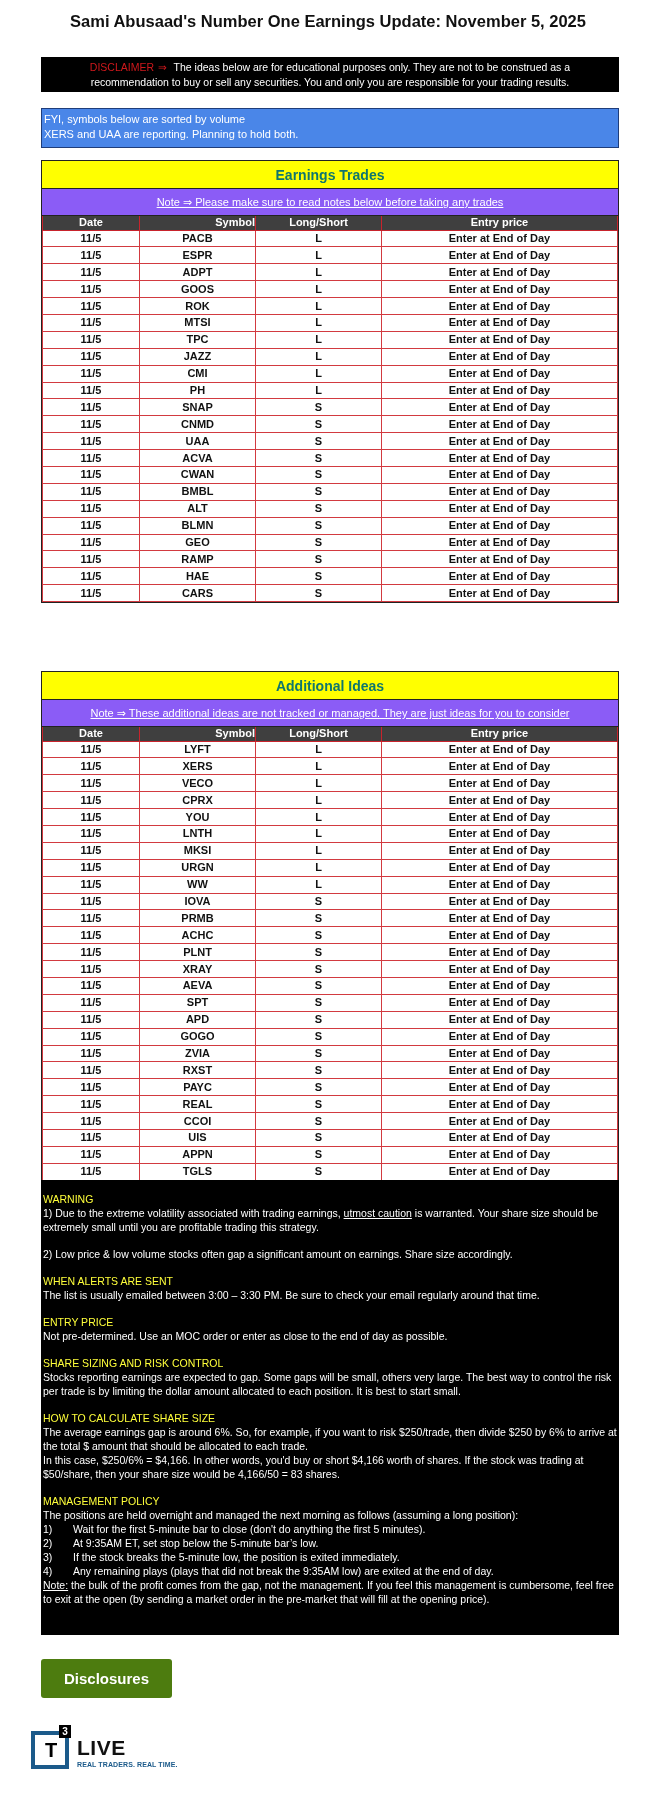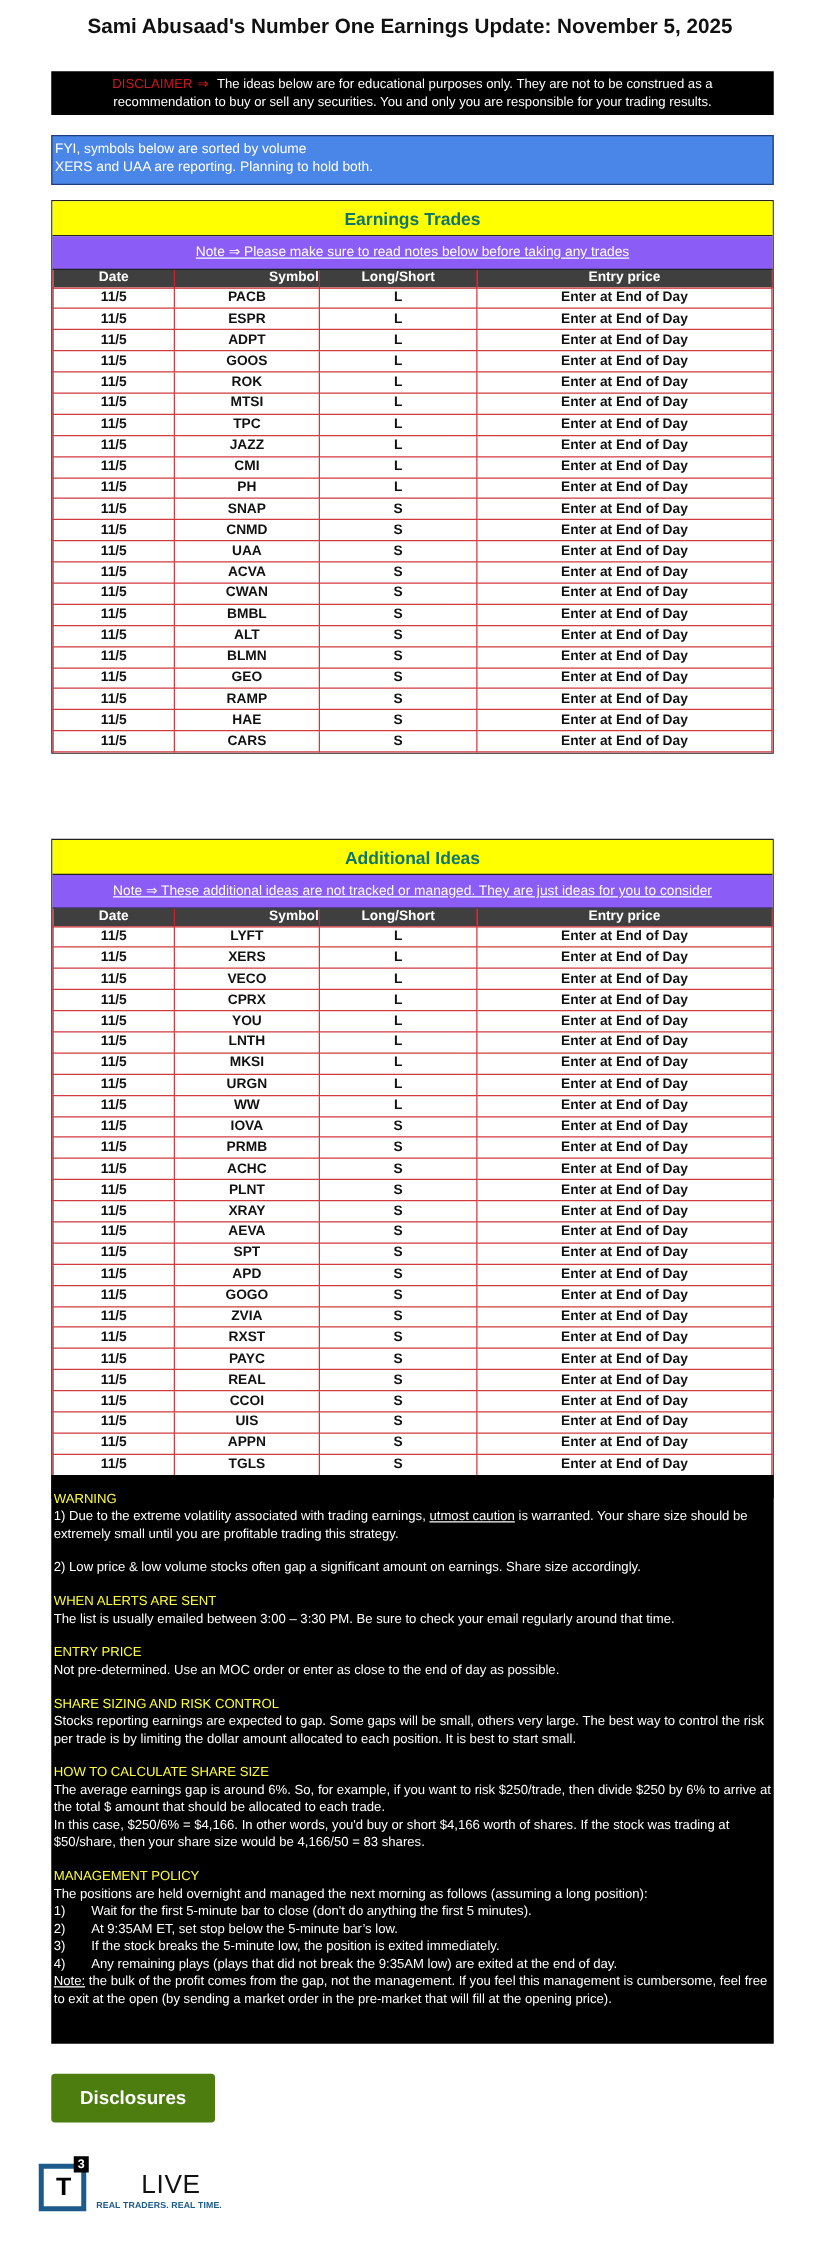--- a/index.html
+++ b/index.html
@@ -29,21 +29,21 @@
     .notes u { text-decoration: underline; }
     .notes .li { display: flex; }
     .notes .li .n { width: 30px; flex: none; }
 
     .disc-btn { position: absolute; top: 1659px; left: 41px; width: 131px; height: 39px; background: #4d7c0f; border-radius: 3px; color: #fff; font-weight: bold; font-size: 15px; text-align: center; line-height: 39px; border: none; cursor: pointer; font-family: "Liberation Sans", sans-serif; }
 
     .logo { position: absolute; top: 1725px; left: 31px; width: 160px; height: 48px; }
     .logo .box { position: absolute; left: 0; top: 6px; width: 38px; height: 38px; border: 4px solid #1b5a8a; }
     .logo .t { position: absolute; left: 9px; top: 13px; width: 22px; height: 24px; background: #fff; font-weight: bold; font-size: 20px; line-height: 24px; text-align: center; color: #000; }
     .logo .three { position: absolute; left: 28px; top: 0; width: 12px; height: 13px; background: #000; color: #fff; font-size: 10px; font-weight: bold; line-height: 13px; text-align: center; }
-    .logo .live { position: absolute; left: 46px; top: 11px; font-weight: normal; font-size: 21px; color: #111; letter-spacing: 0.5px; margin-left: 36px; }
+    .logo .live { position: absolute; left: 46px; top: 11px; font-weight: bold; font-size: 21px; color: #111; letter-spacing: 0.5px; }
     .logo .tag { position: absolute; left: 46px; top: 36px; font-size: 7px; color: #1b5a8a; font-weight: bold; letter-spacing: 0.1px; white-space: nowrap; }
   </style>
 </head>
 <body>
 
 <div class="title">Sami Abusaad's Number One Earnings Update: November 5, 2025</div>
 
 <div class="disclaimer">
   <div>
     <span class="label">DISCLAIMER</span><span class="arrow">⇒</span>

